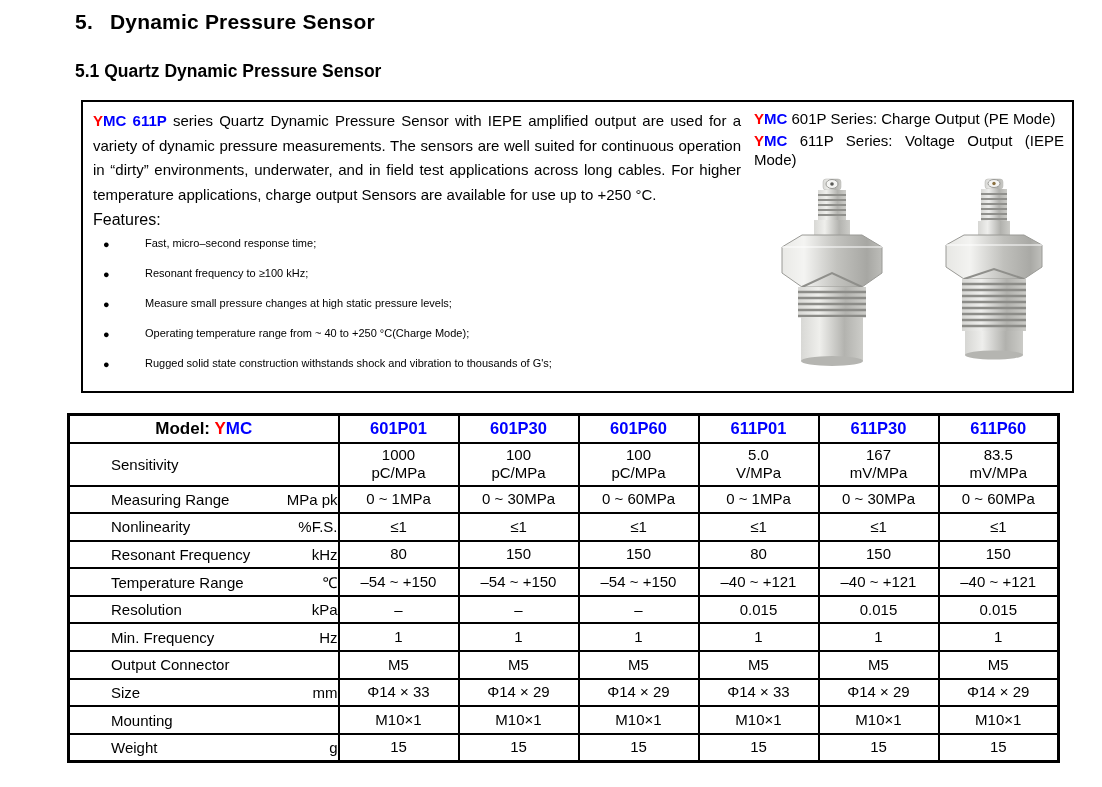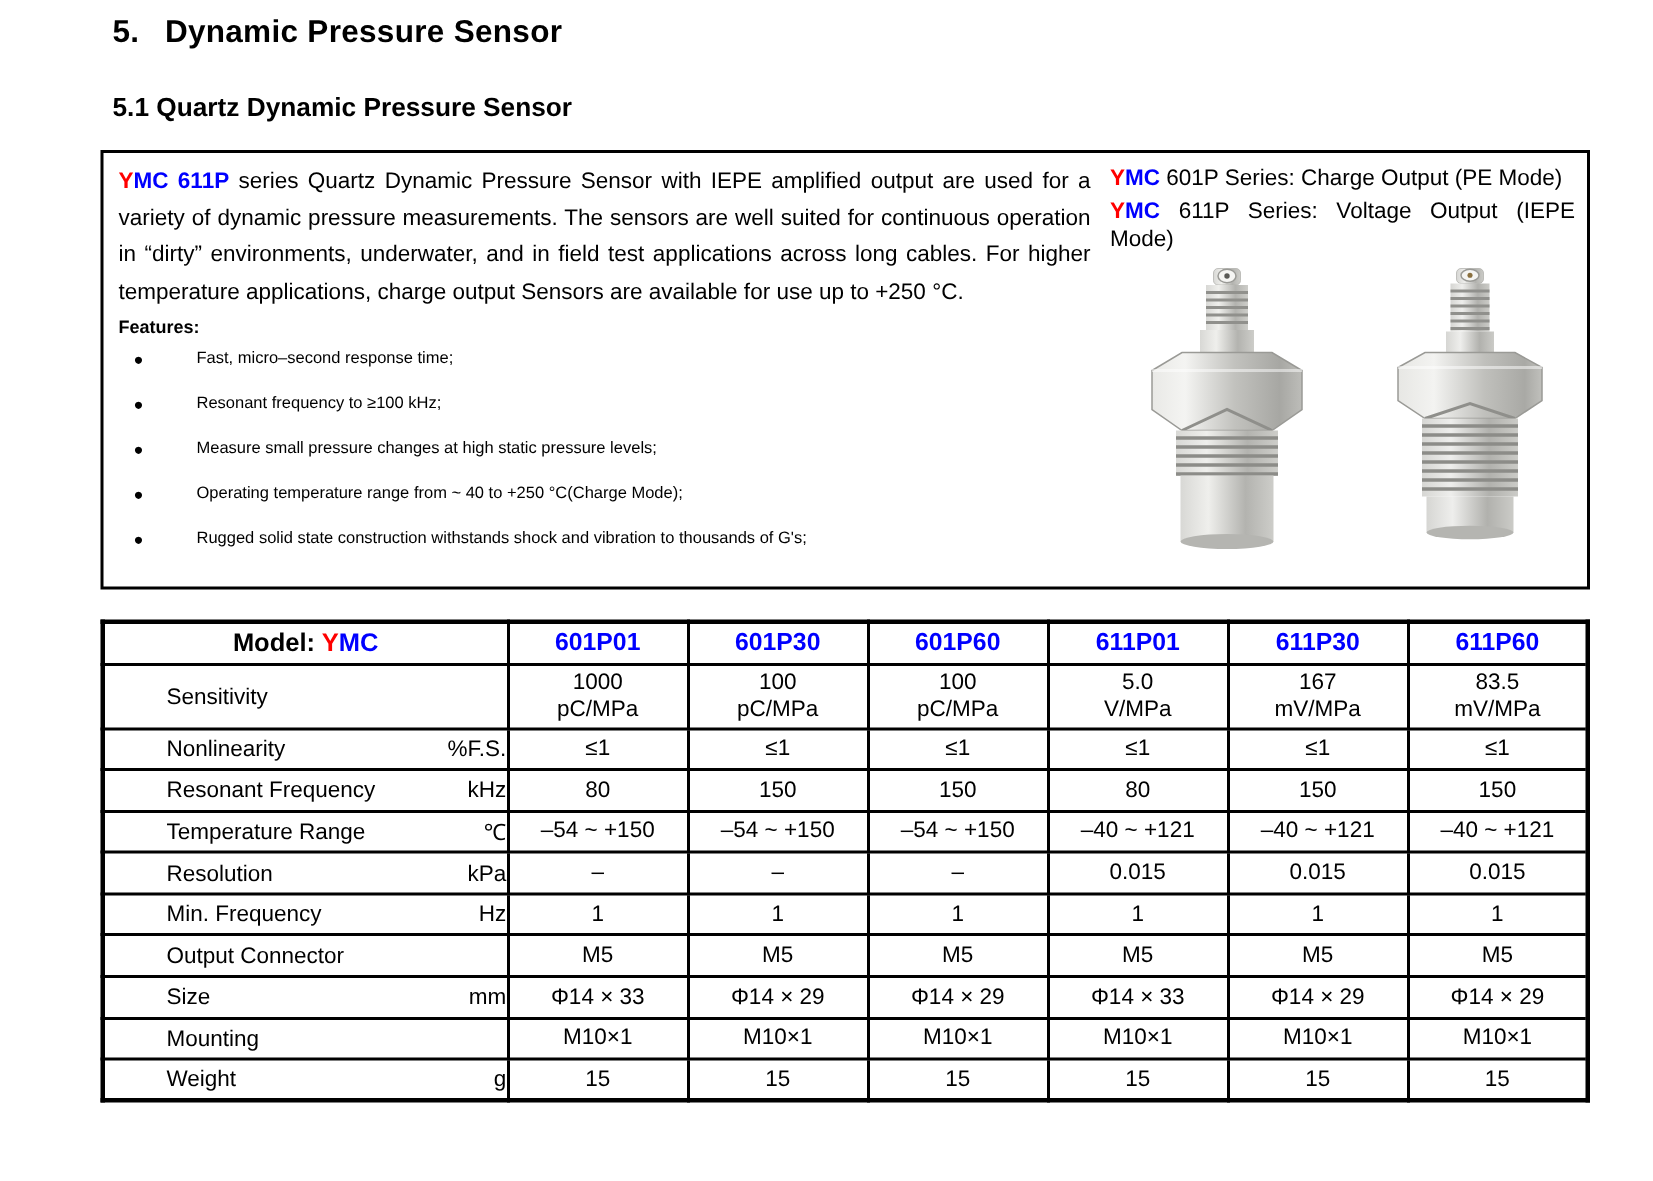--- a/index.html
+++ b/index.html
@@ -12,29 +12,29 @@
 
   
   .h1{margin:10px 0 0 75px;font-size:21px;font-weight:bold;letter-spacing:.2px;}
   .h1 .num{display:inline-block;}
   .h1 .ttl{display:inline-block;margin-left:17px;}
   .h2{margin:27px 0 0 75px;font-size:17.5px;font-weight:bold;}
 
   
   .info-box{
     box-sizing:border-box;
-    position:absolute;left:67px;top:100px;width:993px;height:293px;
+    position:absolute;left:81px;top:100px;width:993px;height:293px;
     border:2px solid #000;
     display:flex;
   }
   .info-left{width:662px;padding:4px 4px 0 10px;box-sizing:border-box;}
   .intro{margin:3px 0 0 0;font-size:15px;line-height:24.5px;text-align:justify;}
   .red{color:#ff0000;}
   .blue{color:#0000ff;}
-  .features-label{font-size:12px;margin:4px 0 2px 0;font-weight:bold;}
+  .features-label{font-size:16px;margin:4px 0 2px 0;}
   ul.features{list-style:none;margin:6px 0 0 0;padding:0;font-size:11px;}
   ul.features li{
     position:relative;
     padding-left:52px;margin:0 0 13px 0;line-height:17px;text-align:justify;
   }
   ul.features li::before{
     content:"●";position:absolute;left:10px;top:1px;font-size:11px;
   }
 
   .info-right{flex:1;padding:4px 8px 0 9px;box-sizing:border-box;}
@@ -195,20 +195,34 @@
         <td class="val">100
 pC/MPa</td>
         <td class="val">5.0
 V/MPa</td>
         <td class="val">167
 mV/MPa</td>
         <td class="val">83.5
 mV/MPa</td>
       </tr>
 
+      <tr class="r">
+        <td class="param-cell">
+            <div class="param-wrap">
+              <span class="param-name">Measuring Range</span>
+              <span class="param-unit">MPa pk</span>
+            </div>
+          </td>
+        <td class="val">0 ~ 1MPa</td>
+        <td class="val">0 ~ 30MPa</td>
+        <td class="val">0 ~ 60MPa</td>
+        <td class="val">0 ~ 1MPa</td>
+        <td class="val">0 ~ 30MPa</td>
+        <td class="val">0 ~ 60MPa</td>
+      </tr>
 
       <tr class="r">
         <td class="param-cell">
             <div class="param-wrap">
               <span class="param-name">Nonlinearity</span>
               <span class="param-unit">%F.S.</span>
             </div>
           </td>
         <td class="val">≤1</td>
         <td class="val">≤1</td>

